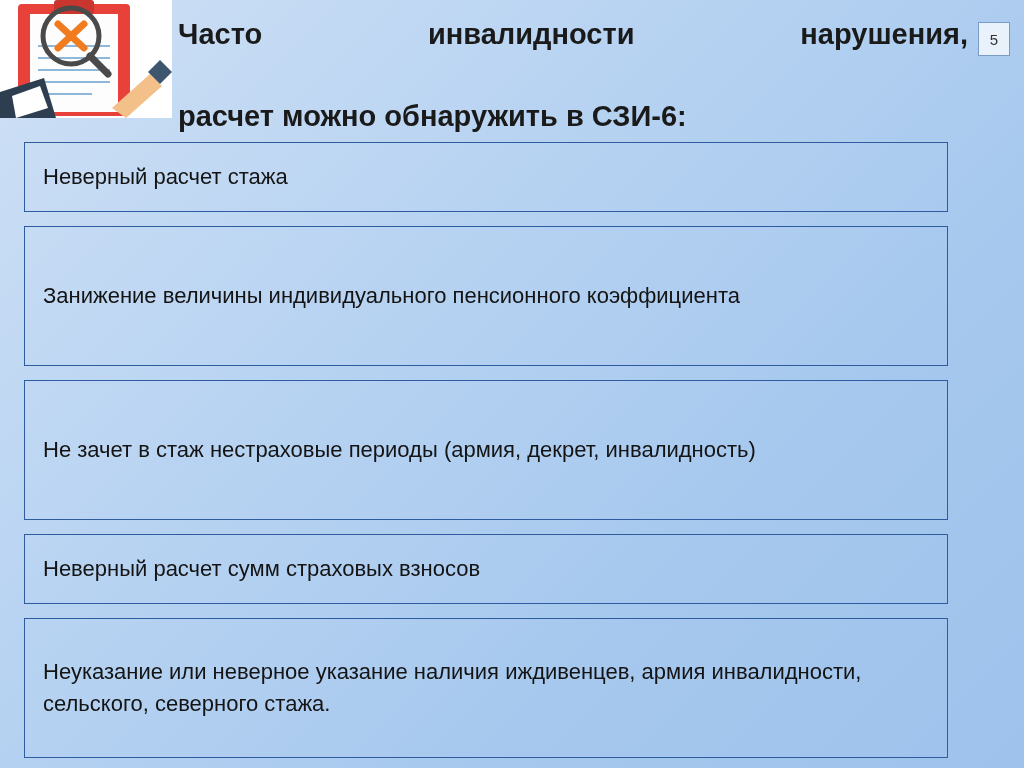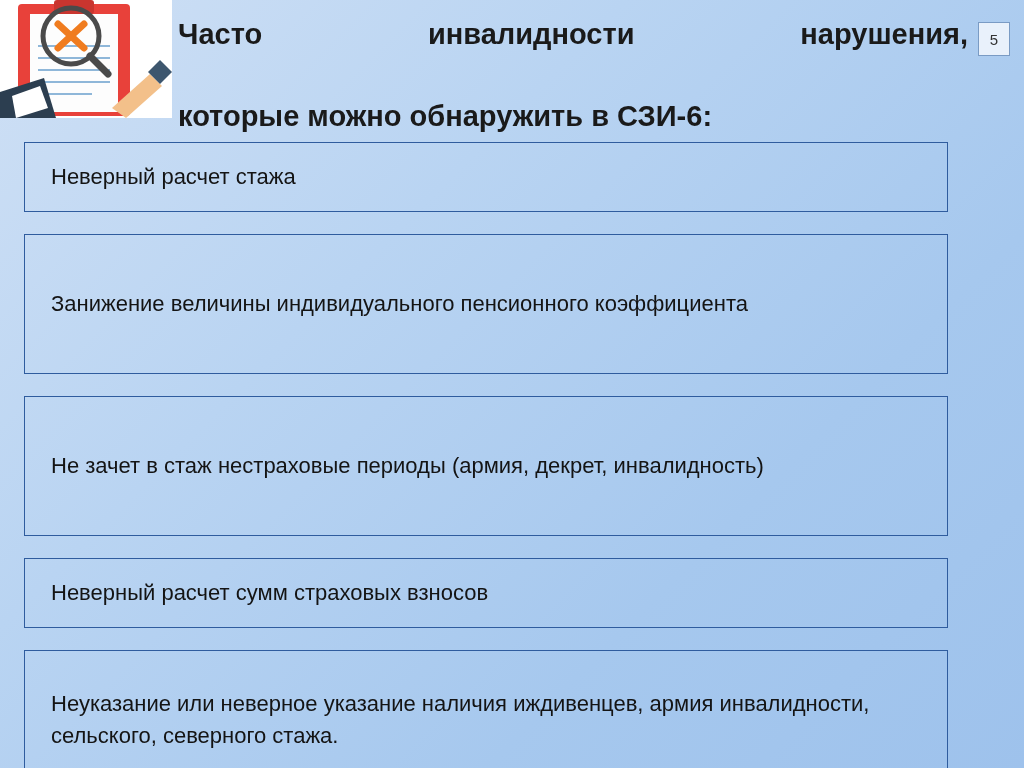--- a/index.html
+++ b/index.html
@@ -87,22 +87,22 @@
     width: 924px;
   }
 
   .item-box {
     box-sizing: border-box;
     border: 1px solid #2f5c9e;
     background: transparent;
     color: #141414;
     font-size: 22px;
     line-height: 1.45;
-    padding: 14px 16px 14px 26px;
-    margin-bottom: 22px;
+    padding: 14px 16px 14px 18px;
+    margin-bottom: 14px;
     display: flex;
     align-items: center;
   }
   .item-box.h1 { height: 70px; }
   .item-box.h2 { height: 140px; }
 
   .item-box span {
     display: block;
     width: 100%;
   }
@@ -141,21 +141,21 @@
         <path d="M112 108 L150 74 L162 86 L126 118 Z" fill="#f3c08a"></path>
         <path d="M148 72 L160 60 L172 72 L160 84 Z" fill="#3d566e"></path>
 
         <path d="M0 92 L44 78 L56 118 L0 118 Z" fill="#2c3e50"></path>
         <path d="M12 96 L40 86 L48 108 L16 118 Z" fill="#ffffff"></path>
       </svg>
     </div>
 
     <div class="title">
       <span class="line1">Часто инвалидности нарушения,</span>
-      <span class="line2">которые можно обнаружить в СЗИ-6:</span>
+      <span class="line2">расчет можно обнаружить в СЗИ-6:</span>
     </div>
 
     <div class="slide-number">5</div>
   </div>
 
   <div class="boxes">
     <div class="item-box h1">
       <span>Неверный расчет стажа</span>
     </div>
     <div class="item-box h2">

